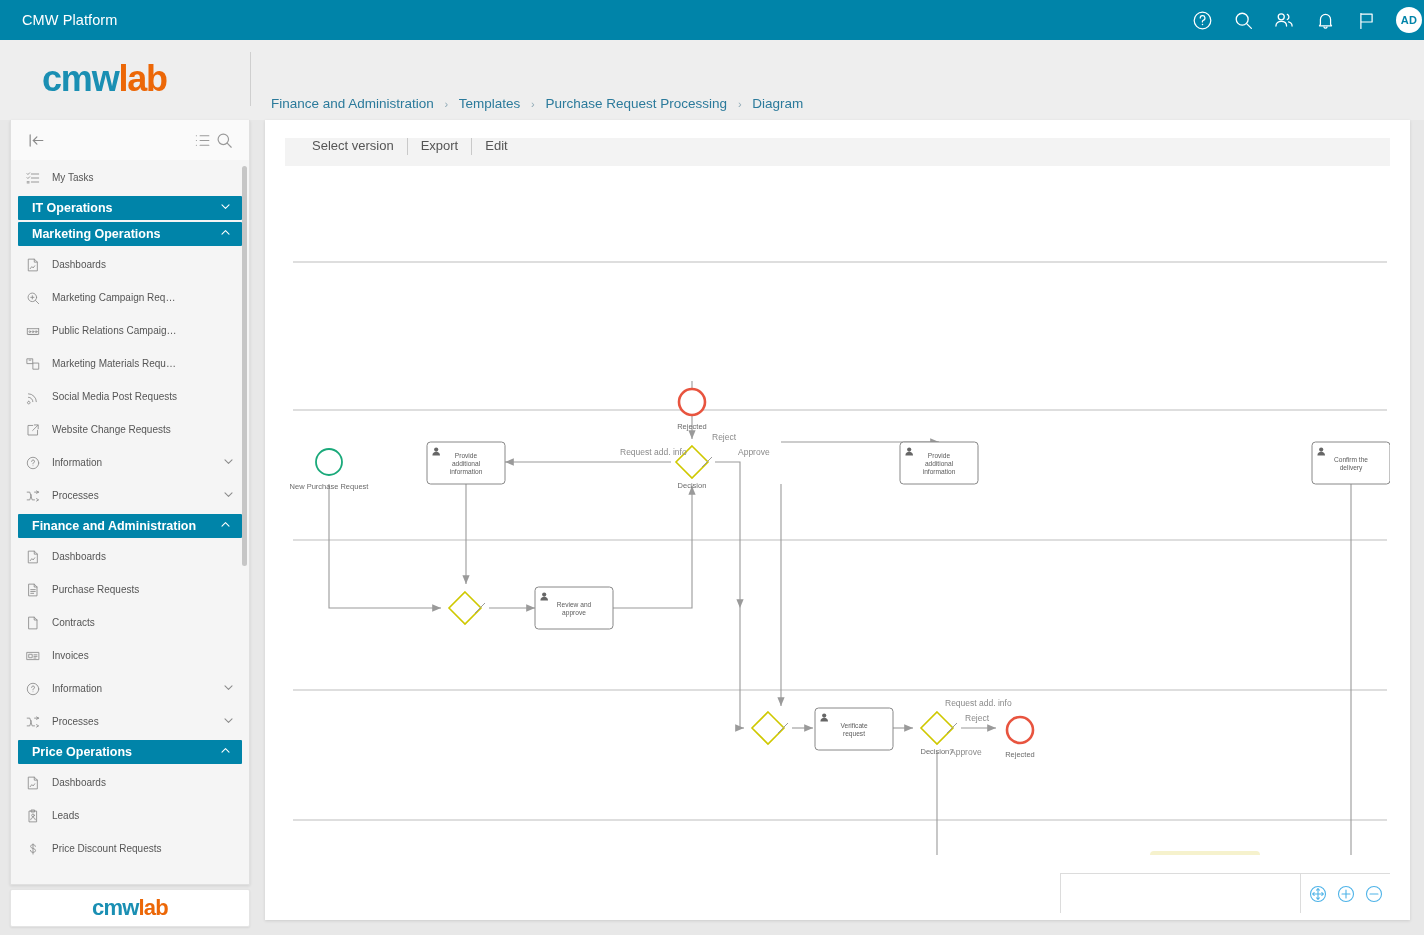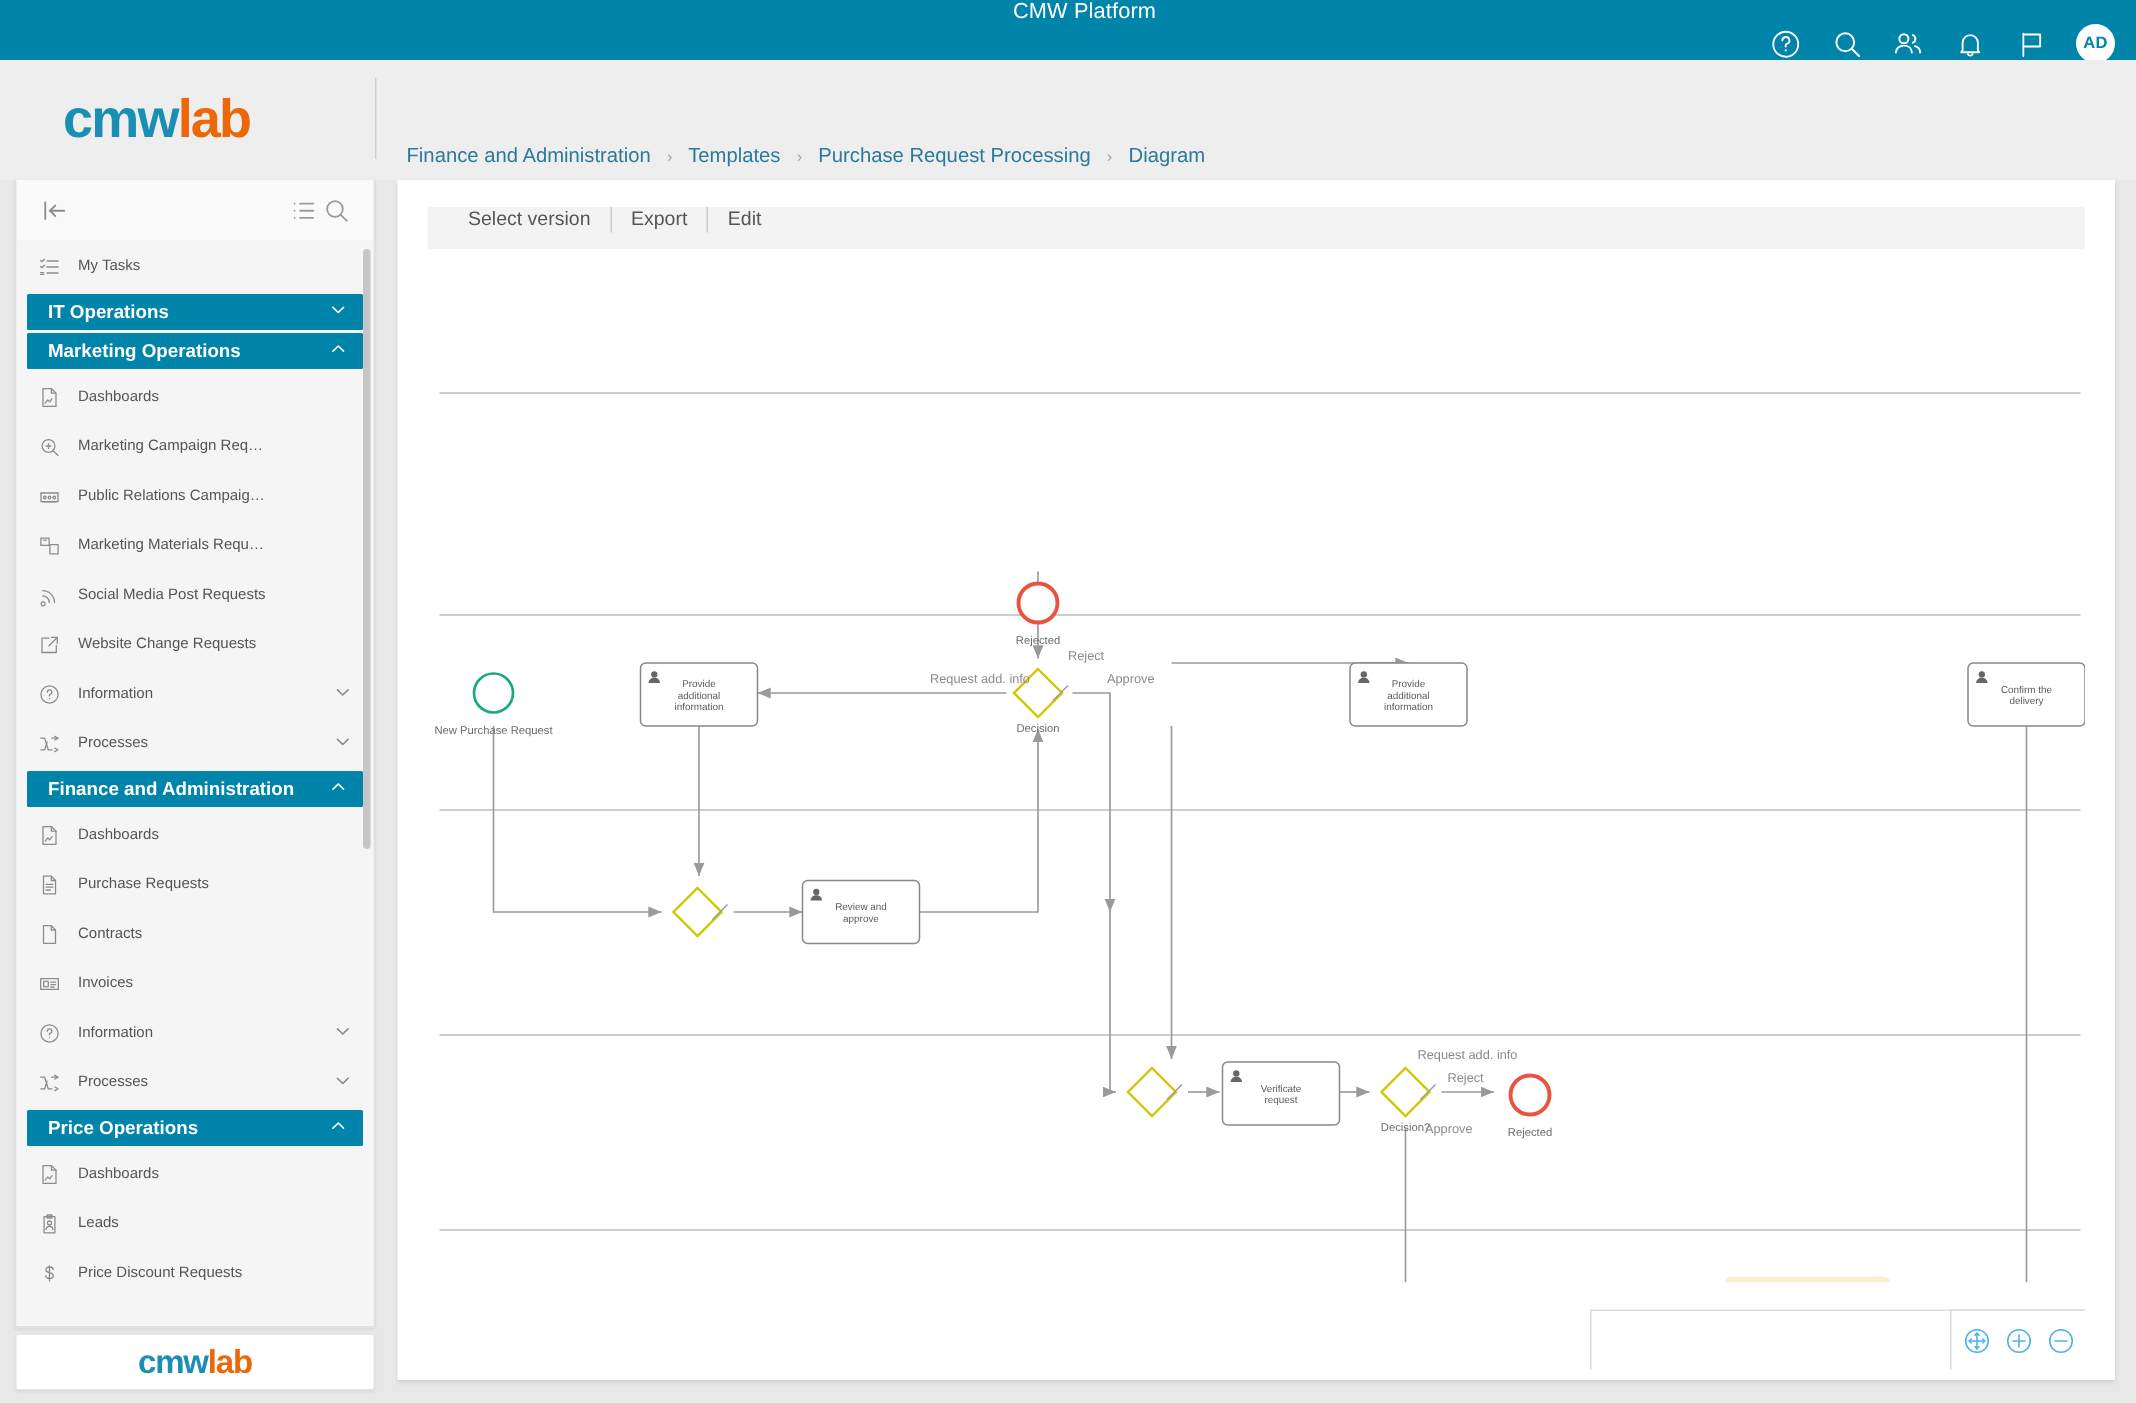--- a/index.html
+++ b/index.html
@@ -5,24 +5,24 @@
   * { box-sizing: border-box; margin: 0; padding: 0; }
   html, body {
     width: 1424px; height: 935px;
     font-family: "Liberation Sans", sans-serif;
     background: #e8e8e8; overflow: hidden;
   }
 
   
   #topbar {
     position: absolute; left: 0; top: 0; width: 1424px; height: 40px;
-    background: #0084a9; display: flex; align-items: center; flex-direction: column;
+    background: #0084a9; display: flex; align-items: center;
   }
   #topbar .brand { color: #fff; font-size: 14.5px; margin-left: 22px; letter-spacing: .1px; }
-  #topbar .icons { margin-left: auto; display: flex; align-items: center; gap: 19px; margin-right: 14px; }
+  #topbar .icons { margin-left: auto; display: flex; align-items: center; gap: 19px; margin-right: 2px; }
   #topbar .ticon { width: 22px; height: 22px; display: flex; align-items: center; justify-content: center; }
   #topbar .ticon svg { display: block; }
   .avatar {
     width: 26px; height: 26px; border-radius: 50%; background: #fff; color: #0084a9;
     font-size: 11px; font-weight: bold; display: flex; align-items: center; justify-content: center;
     letter-spacing: .3px;
   }
 
   
   #headerband {

